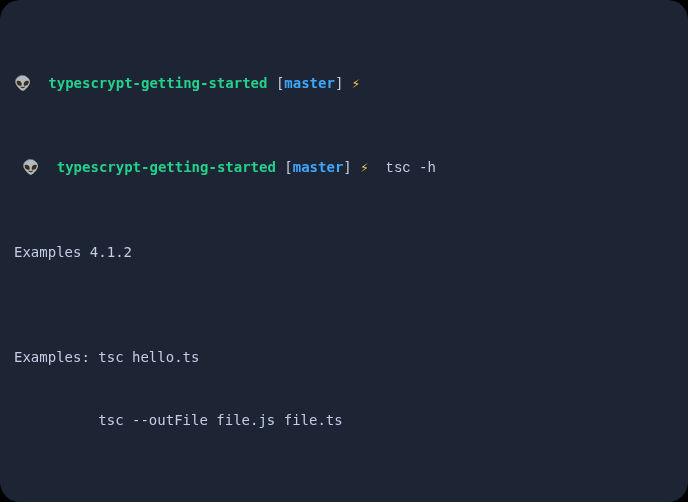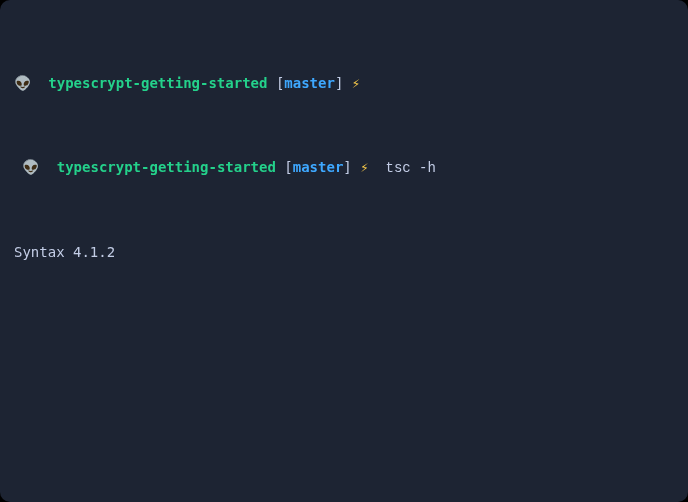--- a/index.html
+++ b/index.html
@@ -10,21 +10,21 @@
   .terminal {
     box-sizing: border-box;
     width: 688px;
     height: 502px;
     background: #1d2433;
     color: #c3cde6;
     font-family: "Menlo", "Consolas", "DejaVu Sans Mono", monospace;
     font-size: 14px;
     line-height: 1.5;
     padding: 10px 10px 8px 14px;
-    border-radius: 10px;
+    border-radius: 20px;
     overflow: hidden;
     white-space: pre;
     position: relative;
   }
   .line { white-space: pre; }
   .emoji { filter: grayscale(20%); }
   .green { color: #24d18b; font-weight: bold; }
   .dim { color: #c3cde6; }
   .blue { color: #3ea8ff; font-weight: bold; }
   .bolt { color: #f5c749; }
@@ -33,22 +33,24 @@
 </style>
 </head>
 <body>
 
 <div class="terminal">
 
   <div class="line"><span class="emoji">👽</span>  <span class="green">typescrypt-getting-started</span> <span class="dim">[</span><span class="blue">master</span><span class="dim">]</span> <span class="bolt">⚡</span></div>
 
   <div class="line"> <span class="emoji">👽</span>  <span class="green">typescrypt-getting-started</span> <span class="dim">[</span><span class="blue">master</span><span class="dim">]</span> <span class="bolt">⚡</span>  <span class="cmd">tsc -h</span></div>
 
-  <div class="line body">Syntax 4.1.2</div>
+  <div class="line body">Examples 4.1.2</div>
   <div class="line body"></div>
+  <div class="line body">Examples: tsc hello.ts</div>
+  <div class="line body">          tsc --outFile file.js file.ts</div>
   
   
   <div class="line body"></div>
   
   
   
   
   
   
   

